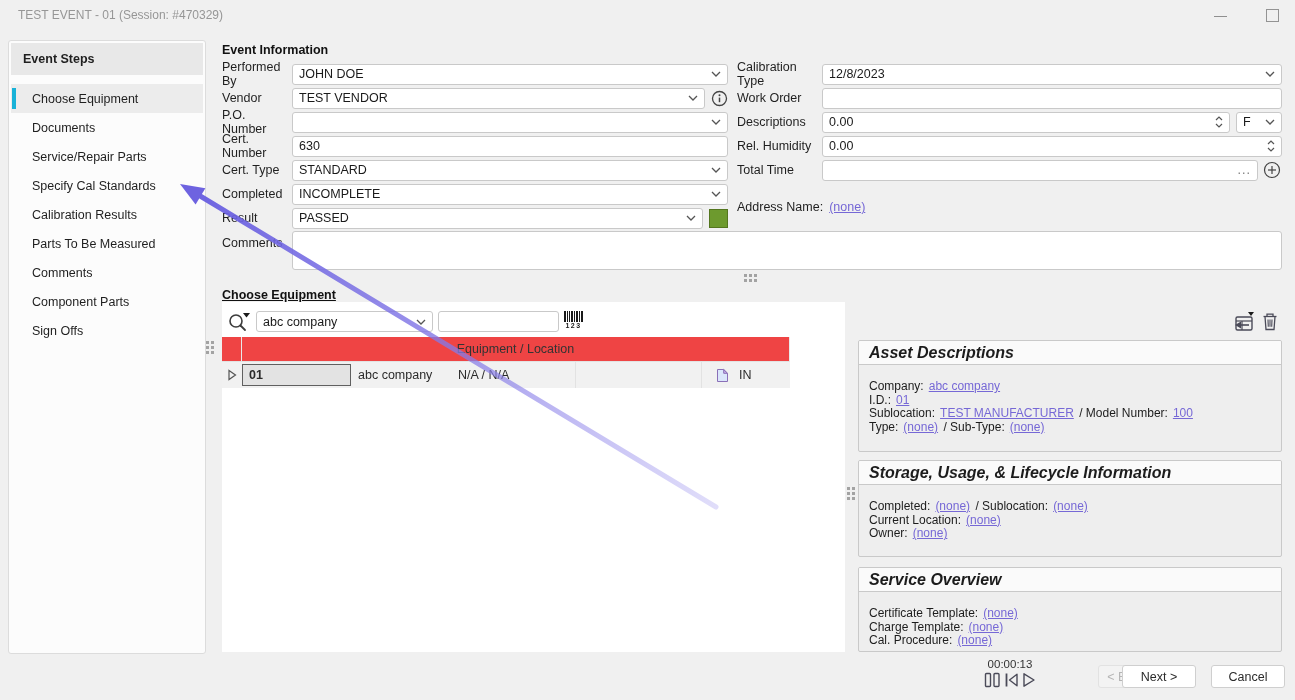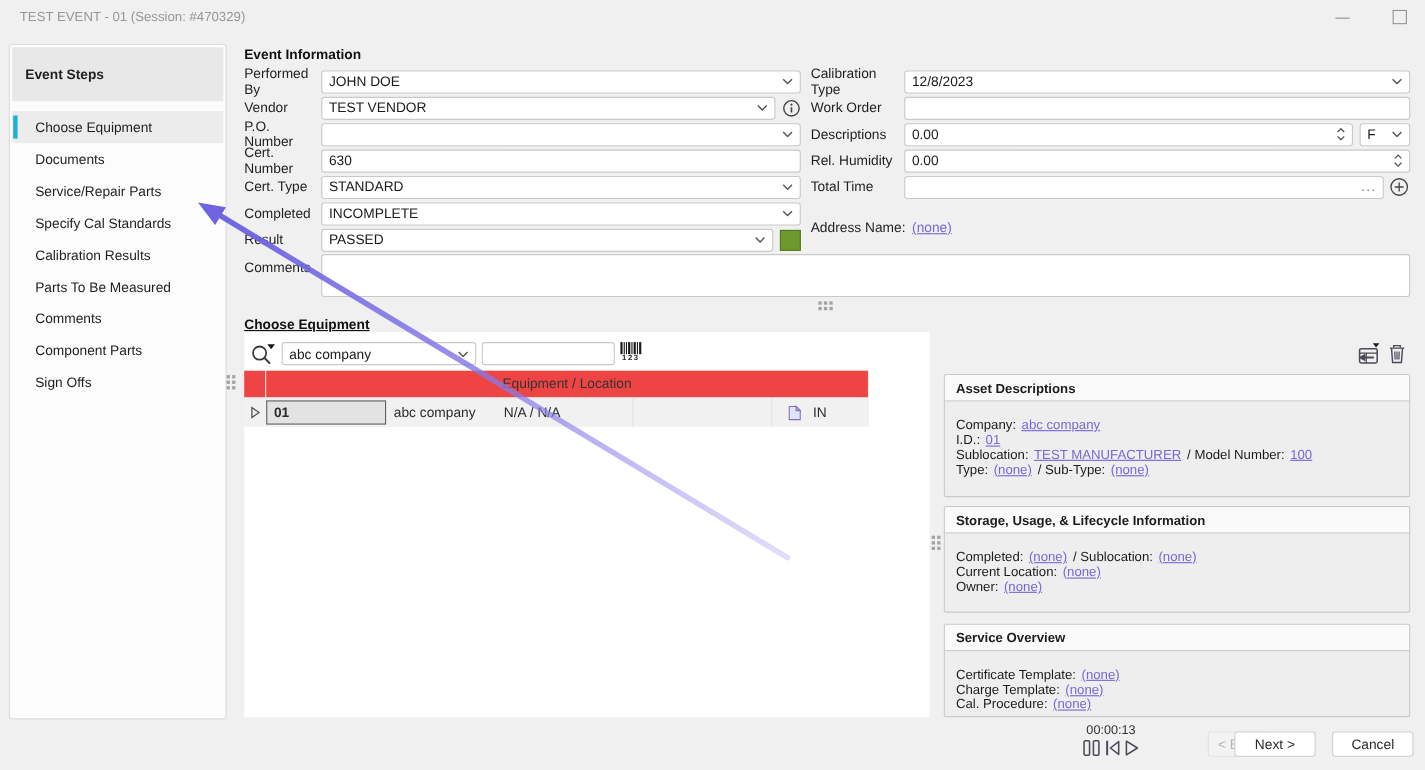--- a/index.html
+++ b/index.html
@@ -13,21 +13,21 @@
 
   
   .titlebar-text { left:18px; top:8px; color:#969696; font-size:12px; }
   .win-btn { width:28px; height:20px; display:flex; align-items:center; justify-content:center; cursor:pointer; }
   .min-glyph { width:13px; height:0; border-top:1.5px solid #8f8f8f; }
   .max-glyph { width:13px; height:13px; border:1.3px solid #939393; }
 
   
   .sidebar { left:8px; top:40px; width:198px; height:614px; background:#fcfcfc;
              border:1px solid #dcdcdc; border-radius:3px; }
-  .sidebar-header { margin:2px; height:49px; background:#e8e8e8; display:flex; align-items:center;
+  .sidebar-header { margin:2px; height:32px; background:#e8e8e8; display:flex; align-items:center;
                     padding-left:12px; font-weight:bold; color:#1f1f1f; }
   .sidebar-items { margin-top:9px; }
   .side-item { height:29px; margin:0 2px; display:flex; align-items:center;
                padding-left:21px; position:relative; cursor:pointer; color:#1f1f1f; }
   .side-item.selected { background:#ececec; }
   .side-item.selected .sel-bar { position:absolute; left:1px; top:4px; bottom:4px; width:4px; background:#18b2d8; }
 
   
   .section-title { font-weight:bold; color:#111; }
   .frow { position:absolute; height:22px; display:flex; align-items:center; }
@@ -80,21 +80,21 @@
             display:flex; align-items:center; padding-left:6px; font-weight:bold; margin-right:3px; }
   .cell { padding-left:4px; color:#2b2b2b; }
   .cell-company { width:100px; }
   .cell-location { width:122px; border-right:1px solid #e2e2e2; height:100%; display:flex; align-items:center; }
   .cell-spacer { flex:1; height:100%; border-right:1px solid #e2e2e2; }
   .cell-status { width:88px; display:flex; align-items:center; gap:10px; padding-left:14px; height:100%; }
 
   
   .panel { left:858px; width:424px; border:1px solid #c9c9c9; border-radius:2px; background:#eeeeee; overflow:hidden; }
   .panel-h { height:24px; background:#fafafa; border-bottom:1px solid #c9c9c9;
-             display:flex; align-items:center; padding-left:10px; font-weight:bold; font-size:12px; color:#1c1c1c; }
+             display:flex; align-items:center; padding-left:10px; font-weight:bold; font-size:16px; color:#1c1c1c;font-style:italic; }
   .panel-b { padding:15px 10px 0 10px; font-size:12px; line-height:13.6px; color:#1c1c1c; }
   .panel-b .lbl { margin-right:5px; }
   .panel-b .sep { margin:0 2px 0 0; }
 
   
   .footer-title { left:18px; top:702px; font-size:16px; font-weight:bold; color:#1e1e1e; }
   .timer { left:975px; top:658px; width:70px; text-align:center; font-size:11.5px; color:#333; }
   .media-row { left:975px; top:672px; width:70px; display:flex; justify-content:center; gap:3px; }
   .btn { height:23px; border-radius:3px; display:flex; align-items:center; justify-content:center;
          font-size:12.5px; cursor:pointer; border:1px solid #cfcfcf; background:#fff; color:#2b2b2b; }

